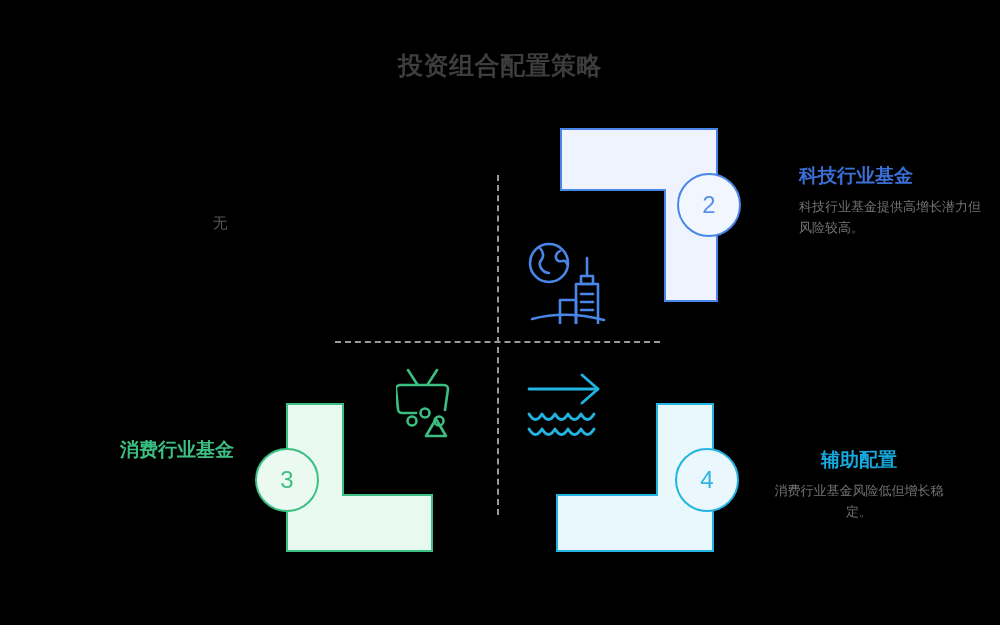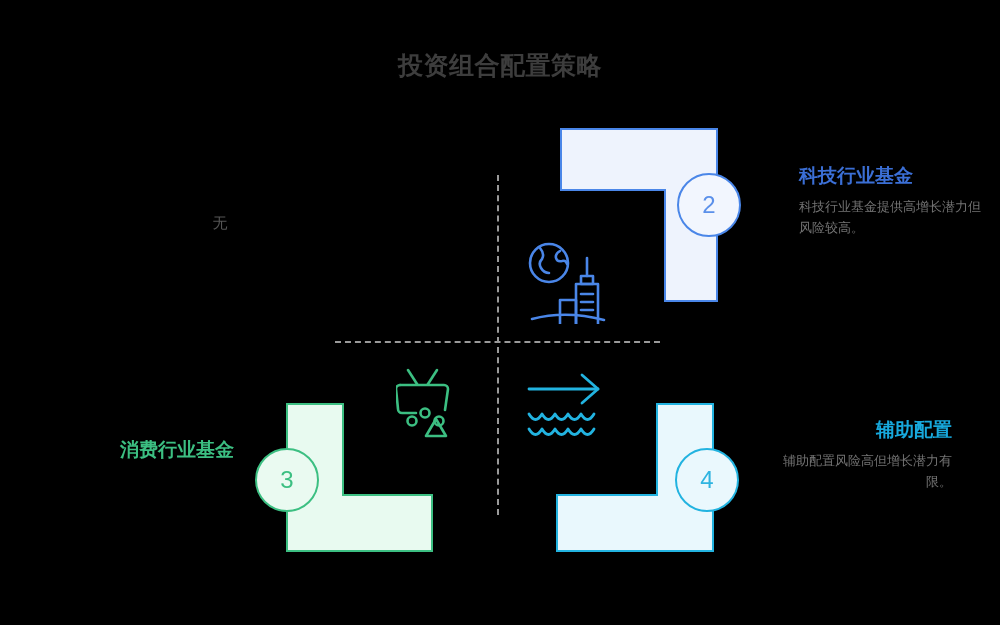--- a/index.html
+++ b/index.html
@@ -118,21 +118,21 @@
   .txt-desc {
     font-size: 13px;
     color: #737373;
     line-height: 21px;
     margin-top: 7px;
   }
 
   #txt-tech { left: 766px; top: 163px; width: 186px; text-align: left; margin-left: 33px; }
   #txt-tech .txt-title { color: #3b6fd6; }
 
-  #txt-aux { left: 766px; top: 417px; width: 186px; text-align: right; }
+  #txt-aux { left: 766px; top: 447px; width: 186px; text-align: center; }
   #txt-aux .txt-title { color: #17a9dd; }
 
   #txt-cons { left: 48px; top: 437px; width: 186px; text-align: right; }
   #txt-cons .txt-title { color: #3cbf82; }
 
   
   .icon-wrap { position: absolute; }
   #icon-globe-city { left: 524px; top: 240px; }
   #icon-basket     { left: 396px; top: 368px; }
   #icon-waves      { left: 527px; top: 372px; }
@@ -210,21 +210,21 @@
   <svg id="shape-aux" class="shape-svg" width="160" height="150" viewBox="0 0 160 150">
     <path d="M101 1 H157 V148 H1 V92 H101 Z" fill="#e9f8fd" stroke="#22b3e0" stroke-width="2" stroke-linejoin="miter"></path>
   </svg>
 
   <div class="badge badge-aux">
     <span>4</span>
   </div>
 
   <div id="txt-aux" class="txt-block">
     <div class="txt-title">辅助配置</div>
-    <div class="txt-desc">辅助配置风险高但增长潜力有限。</div>
+    <div class="txt-desc">消费行业基金风险低但增长稳定。</div>
   </div>
 
   <div id="icon-waves" class="icon-wrap">
     <svg width="76" height="68" viewBox="0 0 76 68">
       <g fill="none" stroke="#22b3e0" stroke-width="2.8" stroke-linecap="round" stroke-linejoin="round">
         <line x1="2" y1="17" x2="71" y2="17"></line>
         <polyline points="55,3 71,17 55,31"></polyline>
         <path d="M2 42 q6.5 11 13 0 q6.5 11 13 0 q6.5 11 13 0 q6.5 11 13 0 q6.5 11 13 0"></path>
         <path d="M2 57 q6.5 11 13 0 q6.5 11 13 0 q6.5 11 13 0 q6.5 11 13 0 q6.5 11 13 0"></path>
       </g>

